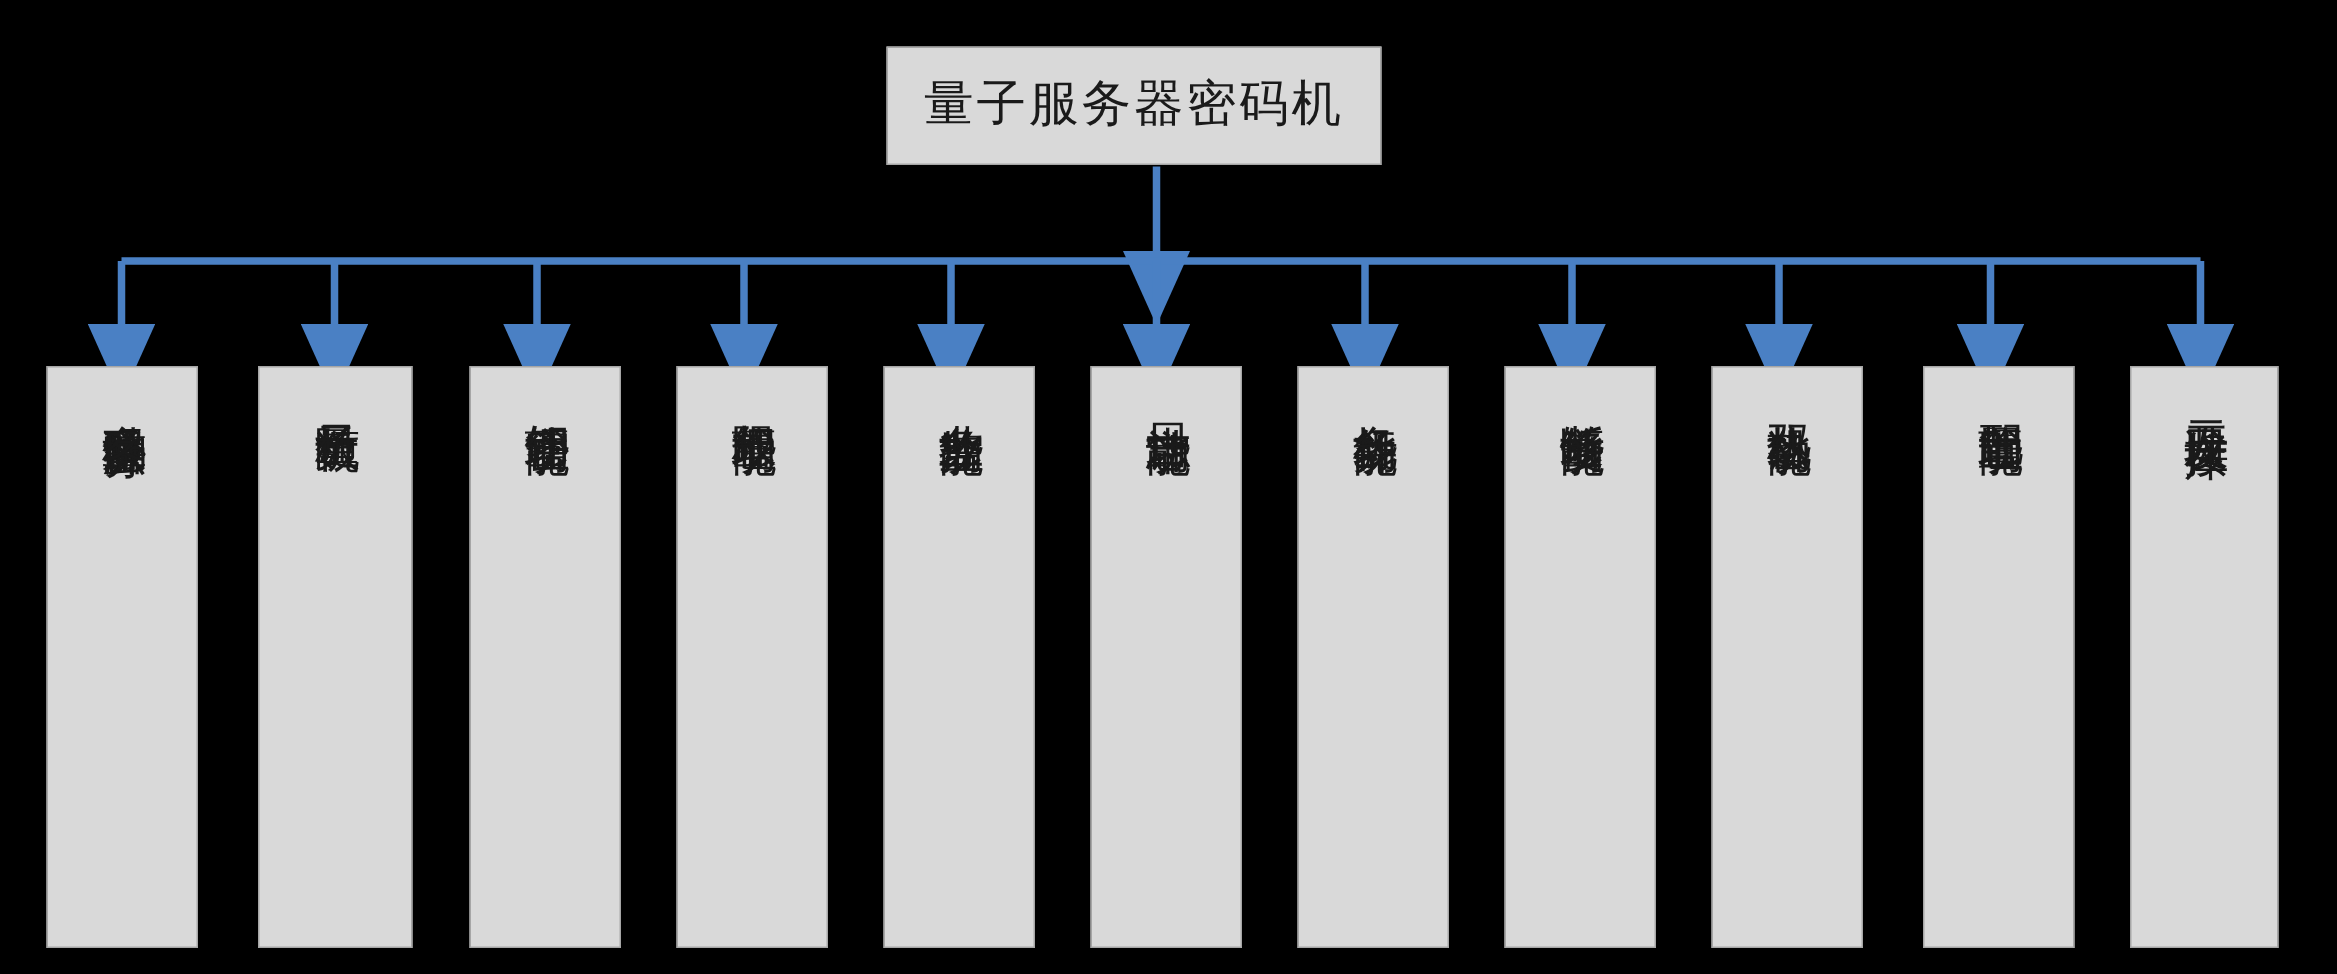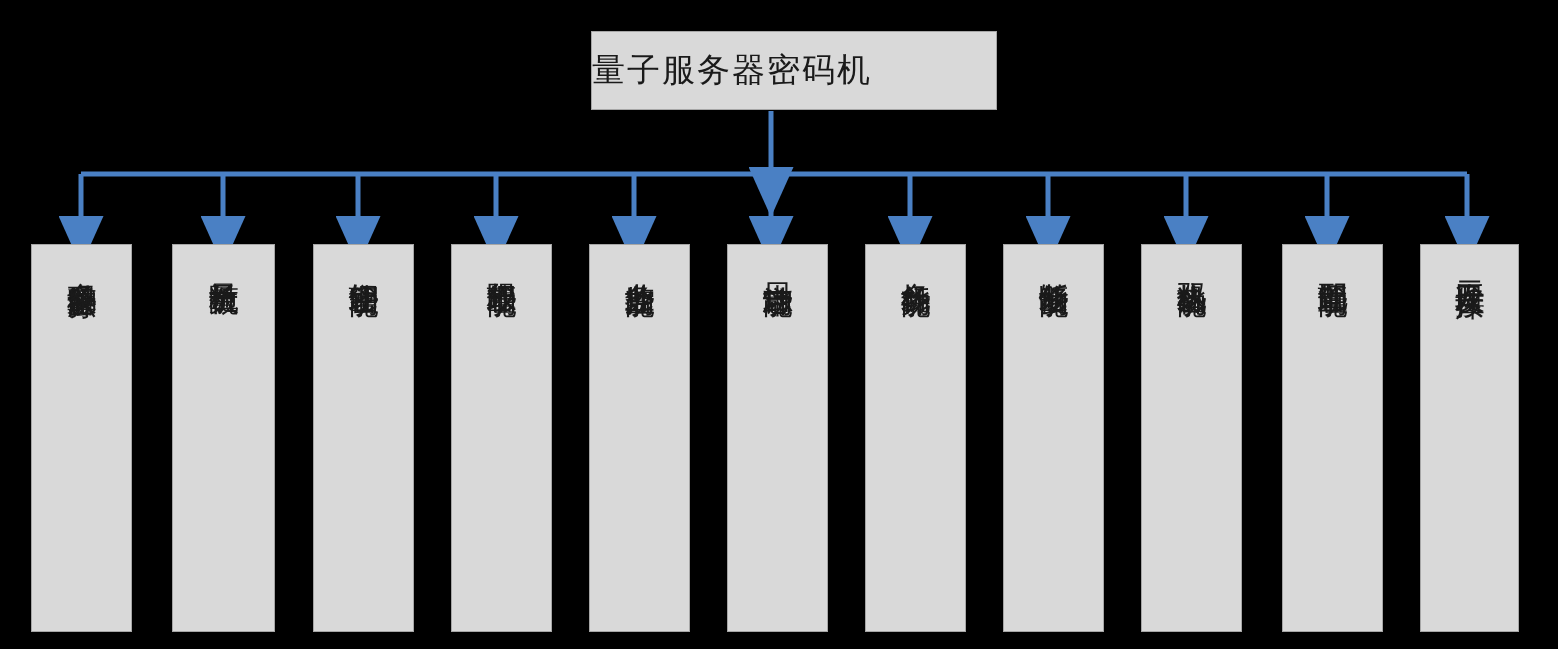--- a/index.html
+++ b/index.html
@@ -14,27 +14,28 @@
     background: #000000;
     overflow: hidden;
     font-family: "Liberation Serif", "DejaVu Serif", serif;
   }
 
   
   .root-node {
     position: absolute;
     left: 591px;
     top: 31px;
-    width: 406px;
+    width: 330px;
     height: 79px;
     background: #D9D9D9;
     border: 1px solid #A6A6A6;
     box-sizing: border-box;
     display: flex;
     align-items: center;
+    justify-content: center;
   }
   .root-label {
     font-size: 33px;
     color: #1A1A1A;
     letter-spacing: 2px;
     line-height: 1;
     white-space: nowrap;
   }
 
   

